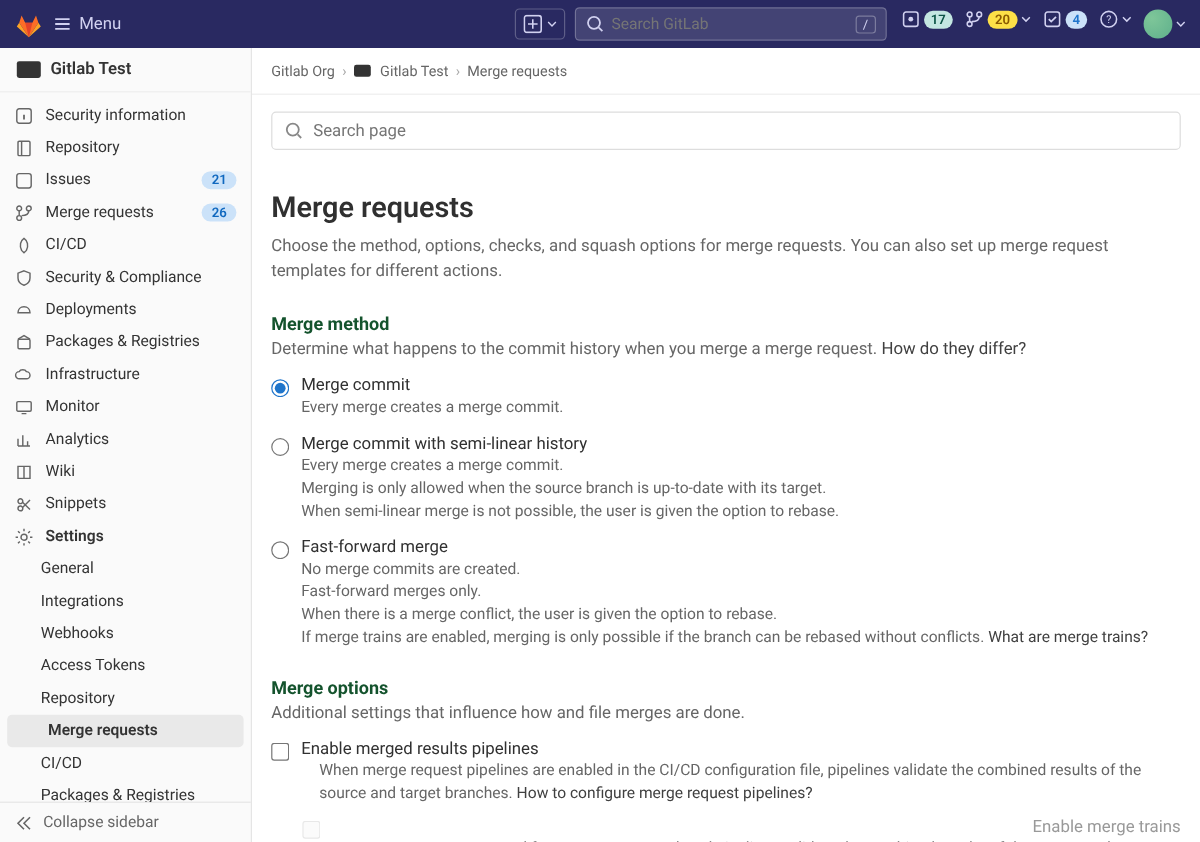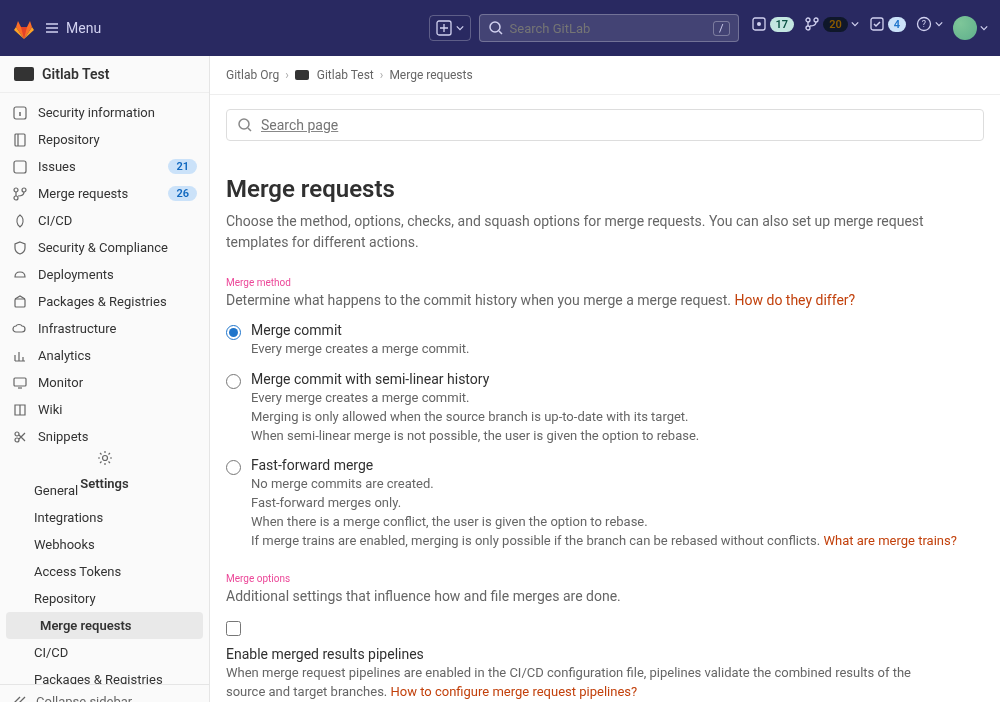--- a/index.html
+++ b/index.html
@@ -1,68 +1,68 @@
 <!DOCTYPE html>
 <html><head>
 <meta charset="utf-8">
 <style>
 * { box-sizing: border-box; margin: 0; padding: 0; font-family: -apple-system, BlinkMacSystemFont, "Segoe UI", Roboto, sans-serif; }
 body { background: #fff; color: #333; font-size: 14px; width: 1000px; height: 702px; overflow: hidden; }
-.topbar { background: #292961; height: 56px; display: flex; align-items: center; padding: 0 12px; color: #fff; }
+.topbar { background: #292961; height: 40px; display: flex; align-items: center; padding: 0 12px; color: #fff; }
 .topbar .logo { width: 24px; height: 24px; margin-right: 8px; }
 .topbar .menu-btn { display: flex; align-items: center; gap: 6px; color: #d1d1f0; cursor: pointer; font-size: 14px; }
 .topbar .menu-btn svg { width: 16px; height: 16px; }
 .topbar .spacer { flex: 1; }
 .topbar .plus-btn { display: flex; align-items: center; gap: 4px; margin-right: 8px; cursor: pointer; color: #d1d1f0; padding: 4px 6px; border: 1px solid rgba(255,255,255,0.25); border-radius: 4px; }
 .topbar .search { display: flex; align-items: center; background: rgba(255,255,255,0.12); border: 1px solid rgba(255,255,255,0.25); border-radius: 4px; height: 28px; width: 260px; padding: 0 8px; color: #d1d1f0; }
 .topbar .search input { background: transparent; border: none; color: #d1d1f0; outline: none; flex: 1; font-size: 13px; margin-left: 6px; }
 .topbar .search .slash { border: 1px solid rgba(255,255,255,0.3); border-radius: 3px; padding: 0 5px; font-size: 11px; color: #d1d1f0; }
 .topbar .right-items { display: flex; align-items: flex-start; gap: 10px; margin-left: 12px; }
 .topbar .nav-item { display: flex; align-items: center; gap: 3px; cursor: pointer; color: #d1d1f0; position: relative; }
 .topbar .nav-item .badge { background: #c3e6e1; color: #0b5345; border-radius: 8px; font-size: 11px; padding: 1px 6px; font-weight: 600; }
-.topbar .nav-item .badge-orange { background: #0f172a; color: #8a5a00; }
+.topbar .nav-item .badge-orange { background: #fde047; color: #8a5a00; }
 .topbar .nav-item .badge-blue { background: #cbe2f9; color: #1f75cb; }
 .topbar .avatar { width: 24px; height: 24px; border-radius: 50%; background: radial-gradient(circle at 30% 30%, #7ec699, #5fb08c); display: inline-block; }
 .layout { display: flex; height: calc(702px - 40px); }
 .sidebar { width: 210px; background: #fafafa; border-right: 1px solid #e5e5e5; display: flex; flex-direction: column; }
 .sidebar .project-head { display: flex; align-items: center; gap: 8px; padding: 10px 14px; font-weight: 600; font-size: 14px; border-bottom: 1px solid #eee; }
 .sidebar .project-head .proj-icon { width: 20px; height: 14px; background: #333; border-radius: 2px; }
 .sidebar ul { list-style: none; padding: 6px 0; overflow-y: auto; flex: 1; }
 .sidebar li { display: flex; align-items: center; gap: 10px; height: 27px; padding: 0 12px; cursor: pointer; color: #333; font-size: 13px; }
 .sidebar li.active { background: #e9e9e9; font-weight: 600; border-radius: 4px; margin: 0 6px; padding: 0 6px; }
 .sidebar li .icon { width: 16px; height: 16px; display: flex; align-items: center; justify-content: center; color: #666; }
 .sidebar li .pill { margin-left: auto; background: #cbe2f9; color: #1068bf; border-radius: 10px; padding: 1px 8px; font-size: 11px; font-weight: 600; }
 .sidebar li.sub { padding-left: 34px; font-size: 13px; }
 .sidebar .collapse { border-top: 1px solid #e5e5e5; height: 34px; display: flex; align-items: center; gap: 8px; padding: 0 12px; color: #666; cursor: pointer; font-size: 13px; }
 .main { flex: 1; overflow-y: auto; padding: 0; }
 .breadcrumb { display: flex; align-items: center; gap: 6px; padding: 12px 16px; font-size: 12px; color: #666; border-bottom: 1px solid #eee; }
 .breadcrumb .crumb { cursor: pointer; }
 .breadcrumb .sep { color: #aaa; }
 .breadcrumb .proj-mini { width: 14px; height: 10px; background: #333; border-radius: 2px; display: inline-block; margin-right: 2px; }
 .content { padding: 14px 16px 20px 16px; }
-.search-page { display: flex; align-items: center; border: 1px solid #ddd; border-radius: 4px; height: 32px; padding: 0 10px; color: #888; margin-bottom: 34px; text-decoration: underline; }
+.search-page { display: flex; align-items: center; border: 1px solid #ddd; border-radius: 4px; height: 32px; padding: 0 10px; color: #888; margin-bottom: 34px; }
 .search-page input { border: none; outline: none; flex: 1; margin-left: 8px; font-size: 14px; color: #333; }
 h1.page-title { font-size: 24px; font-weight: 600; margin-bottom: 8px; color: #303030; }
 .page-desc { color: #666; font-size: 14px; line-height: 1.5; margin-bottom: 24px; max-width: 720px; }
-h2.sect { font-size: 10px; font-weight: 400; margin-bottom: 4px; color: #ec4899; }
+h2.sect { font-size: 15px; font-weight: 700; margin-bottom: 4px; color: #14532d; }
 .sect-desc { color: #666; font-size: 14px; margin-bottom: 14px; }
-a.inline { color: #c2410c; text-decoration: none; }
+a.inline { color: #404040; text-decoration: none; }
 .radio-group { margin-bottom: 22px; }
 .radio-opt { display: flex; align-items: flex-start; gap: 10px; margin-bottom: 12px; }
 .radio-opt input[type=radio] { margin-top: 3px; width: 15px; height: 15px; accent-color: #1f75cb; cursor: pointer; }
 .radio-opt .opt-body { flex: 1; }
 .radio-opt .opt-label { font-size: 14px; color: #303030; }
 .radio-opt .opt-help { font-size: 13px; color: #666; line-height: 1.45; margin-top: 2px; }
-.check-opt { display: flex; align-items: flex-start; gap: 10px; margin-bottom: 10px; flex-direction: column; }
+.check-opt { display: flex; align-items: flex-start; gap: 10px; margin-bottom: 10px; }
 .check-opt input[type=checkbox] { margin-top: 3px; width: 15px; height: 15px; accent-color: #1f75cb; cursor: pointer; }
 .check-opt.disabled input { opacity: 0.5; cursor: not-allowed; }
 .check-opt.disabled .opt-label { color: #999; text-align: right; }
 .check-opt .opt-body { flex: 1; }
 .check-opt .opt-label { font-size: 14px; color: #303030; }
-.check-opt .opt-help { font-size: 13px; color: #666; line-height: 1.45; margin-top: 2px; max-width: 700px; }
+.check-opt .opt-help { font-size: 13px; color: #666; line-height: 1.45; margin-top: 2px; max-width: 700px; margin-left: 15px; }
 .check-opt.nested { margin-left: 26px; }
 svg.i { width: 16px; height: 16px; }
 </style>
 </head>
 <body>
 
 <div class="topbar">
   <span class="logo">
     <svg viewBox="0 0 24 24">
         <path fill="#FC6D26" d="M12 23L4 11l2-6 3 6h6l3-6 2 6z"></path>
@@ -222,53 +222,53 @@
           <span class="icon">
             <svg class="i" viewBox="0 0 16 16">
               <path d="M4 11a3 3 0 010-6c1-2 5-2 6 0a3 3 0 010 6H4z" fill="none" stroke="currentColor" stroke-width="1.2"></path>
             </svg>
           </span>
           <span>Infrastructure</span>
         </li>
       <li>
           <span class="icon">
             <svg class="i" viewBox="0 0 16 16">
-              <path d="M3 13V7M7 13V4M11 13V9M3 13h10" stroke="currentColor" stroke-width="1.2" fill="none"></path>
-            </svg>
-          </span>
-          <span>Analytics</span>
-        </li>
-      <li>
-          <span class="icon">
-            <svg class="i" viewBox="0 0 16 16">
               <rect x="2" y="3" width="12" height="8" rx="1" fill="none" stroke="currentColor" stroke-width="1.2"></rect>
               <path d="M6 13h4" stroke="currentColor" stroke-width="1.2"></path>
             </svg>
           </span>
           <span>Monitor</span>
+        </li>
+      <li>
+          <span class="icon">
+            <svg class="i" viewBox="0 0 16 16">
+              <path d="M3 13V7M7 13V4M11 13V9M3 13h10" stroke="currentColor" stroke-width="1.2" fill="none"></path>
+            </svg>
+          </span>
+          <span>Analytics</span>
         </li>
       <li>
           <span class="icon">
             <svg class="i" viewBox="0 0 16 16">
               <path d="M3 3h5v10H3zM8 3h5v10H8z" fill="none" stroke="currentColor" stroke-width="1.2"></path>
             </svg>
           </span>
           <span>Wiki</span>
         </li>
       <li>
           <span class="icon">
             <svg class="i" viewBox="0 0 16 16">
               <circle cx="5" cy="5" r="2" fill="none" stroke="currentColor" stroke-width="1.2"></circle>
               <circle cx="5" cy="11" r="2" fill="none" stroke="currentColor" stroke-width="1.2"></circle>
               <path d="M7 6l6 6M7 10l6-6" stroke="currentColor" stroke-width="1.2"></path>
             </svg>
           </span>
           <span>Snippets</span>
         </li>
-      <li style="font-weight:600;flex-direction:column;">
+      <li style="font-weight:600;">
           <span class="icon">
             <svg class="i" viewBox="0 0 16 16">
               <circle cx="8" cy="8" r="2.5" fill="none" stroke="currentColor" stroke-width="1.2"></circle>
               <path d="M8 1v2M8 13v2M1 8h2M13 8h2M3 3l1.5 1.5M11.5 11.5L13 13M13 3l-1.5 1.5M4.5 11.5L3 13" stroke="currentColor" stroke-width="1.2"></path>
             </svg>
           </span>
           <span>Settings</span>
         </li>
       <li class="sub">
           <span>General</span>

